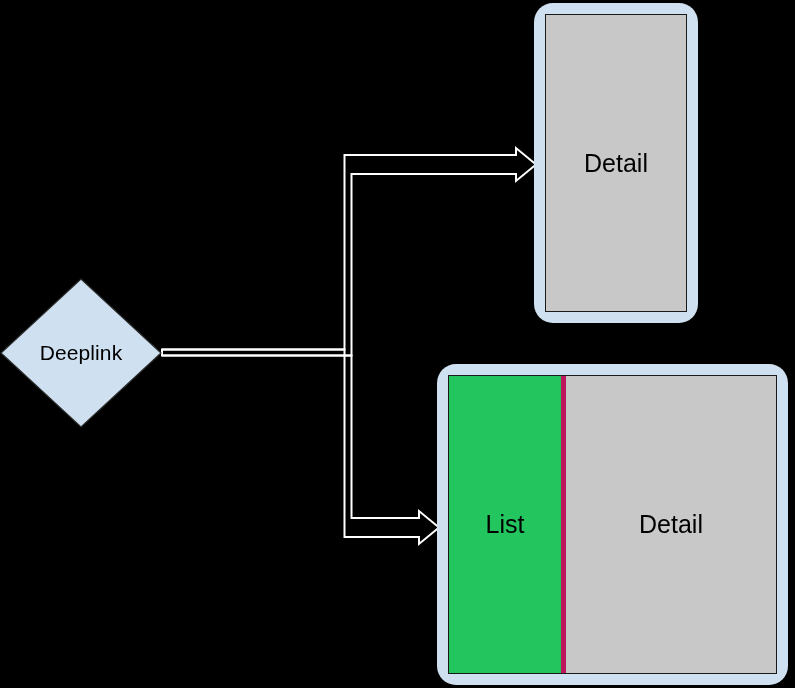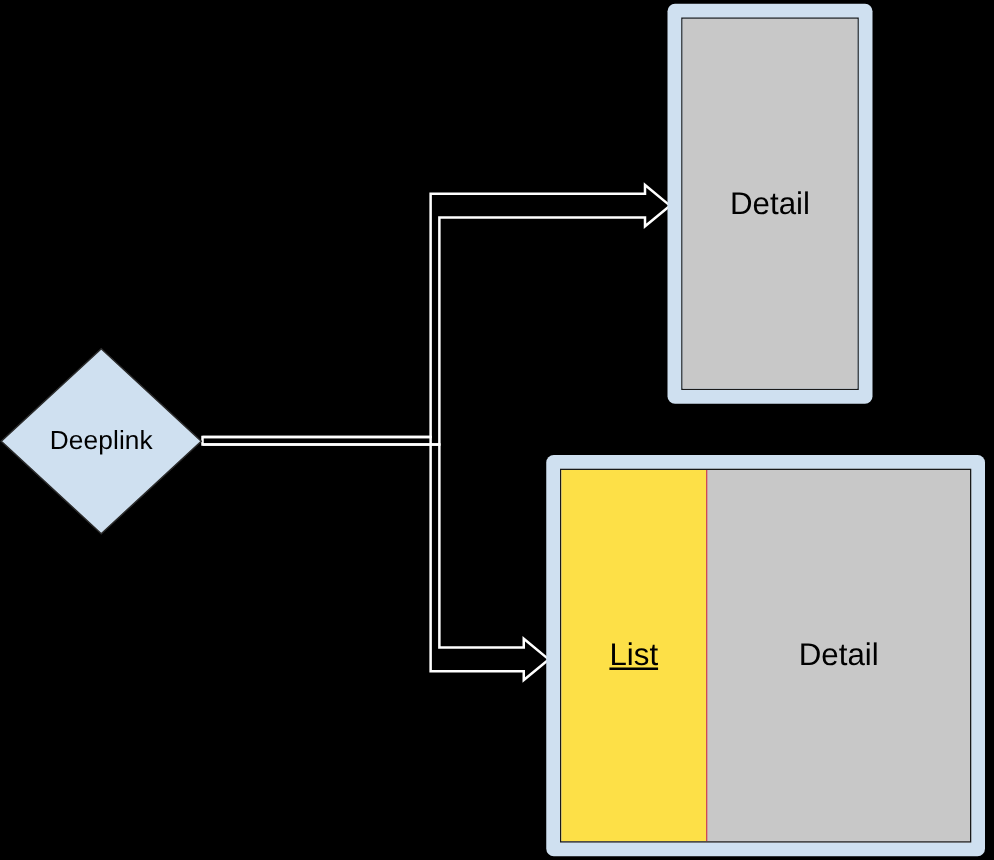--- a/index.html
+++ b/index.html
@@ -56,21 +56,21 @@
     font-size: 21px;
     line-height: 1.16;
     text-align: center;
     letter-spacing: 0.1px;
   }
 
   
   .device-frame {
     position: absolute;
     background: #cfe0f0;
-    border-radius: 6px;
+    border-radius: 19px;
     box-sizing: border-box;
   }
   .device-screen {
     position: absolute;
     box-sizing: border-box;
     border: 1px solid #1a1a1a;
     display: flex;
     overflow: hidden;
   }
 
@@ -109,23 +109,22 @@
     align-items: center;
     justify-content: center;
     height: 100%;
     color: #000000;
     font-size: 25px;
     box-sizing: border-box;
   }
   .pane-list {
     width: 117px;
     flex: 0 0 117px;
-    background: #fde047;
-    border-right: 1px solid #be185d;
-    text-decoration: underline;
+    background: #22c55e;
+    border-right: 5px solid #be185d;
   }
   .pane-detail {
     flex: 1 1 auto;
     background: #c8c8c8;
   }
   .pane-single {
     width: 100%;
     background: #c8c8c8;
   }
 </style>

